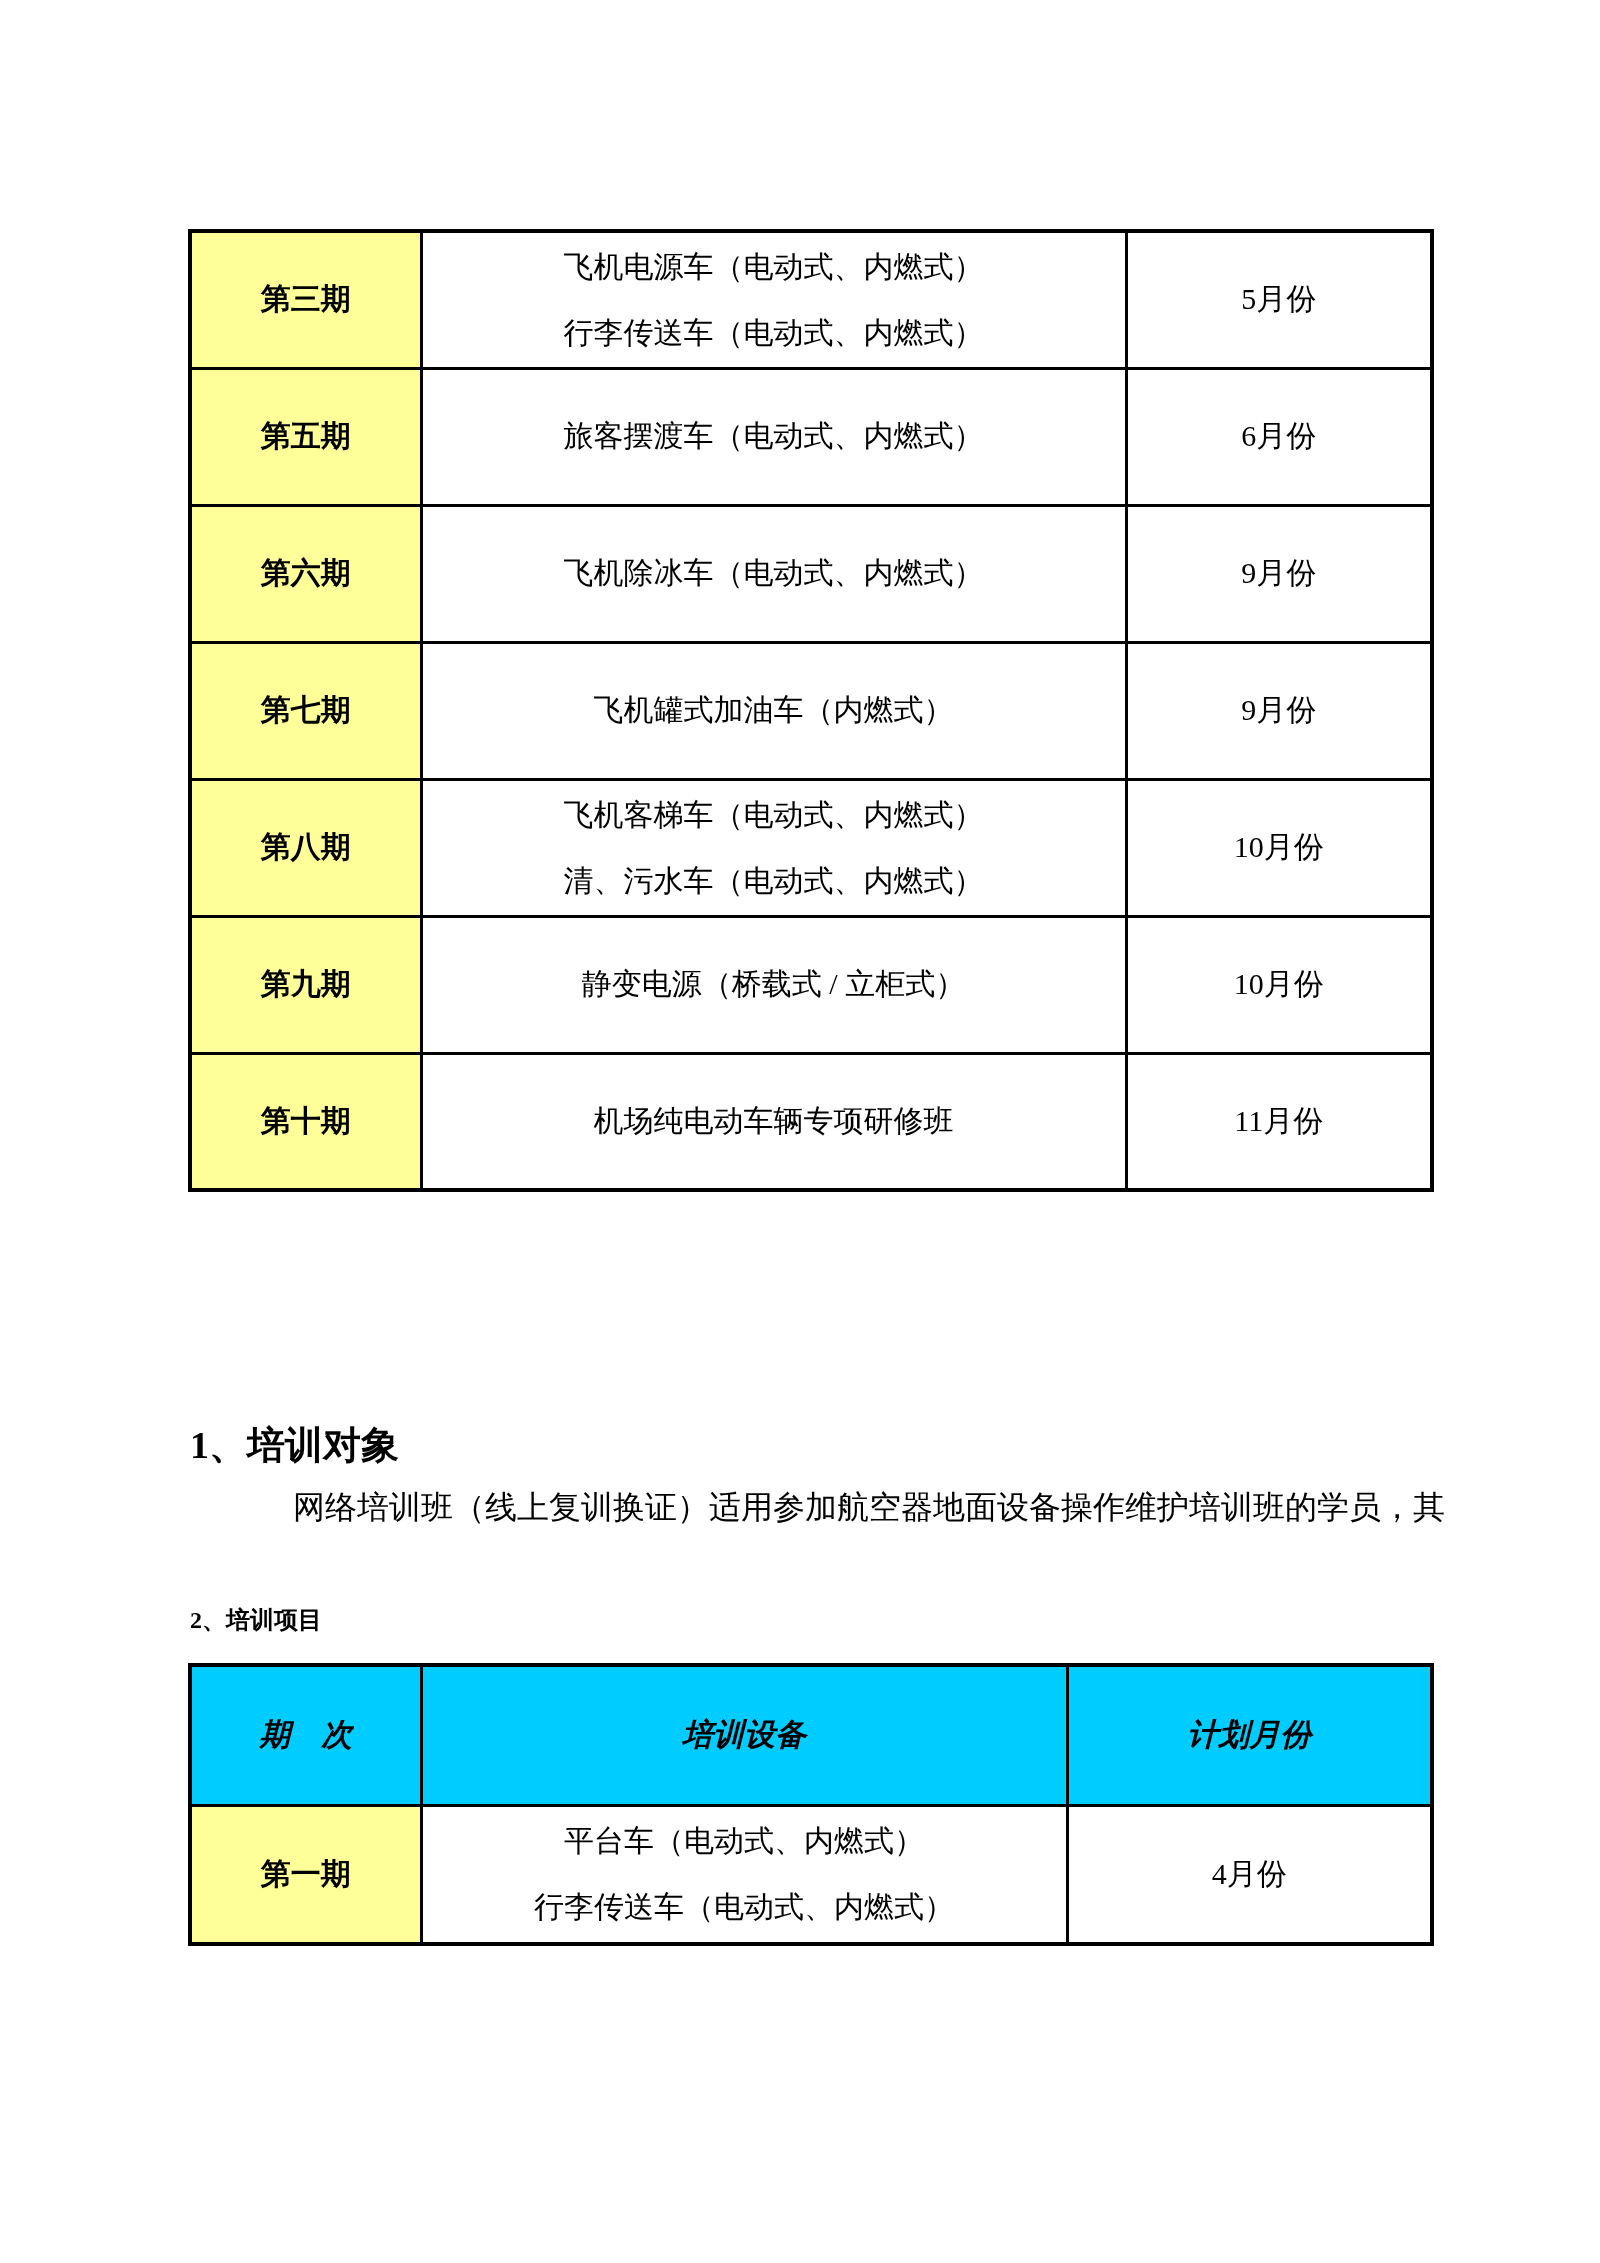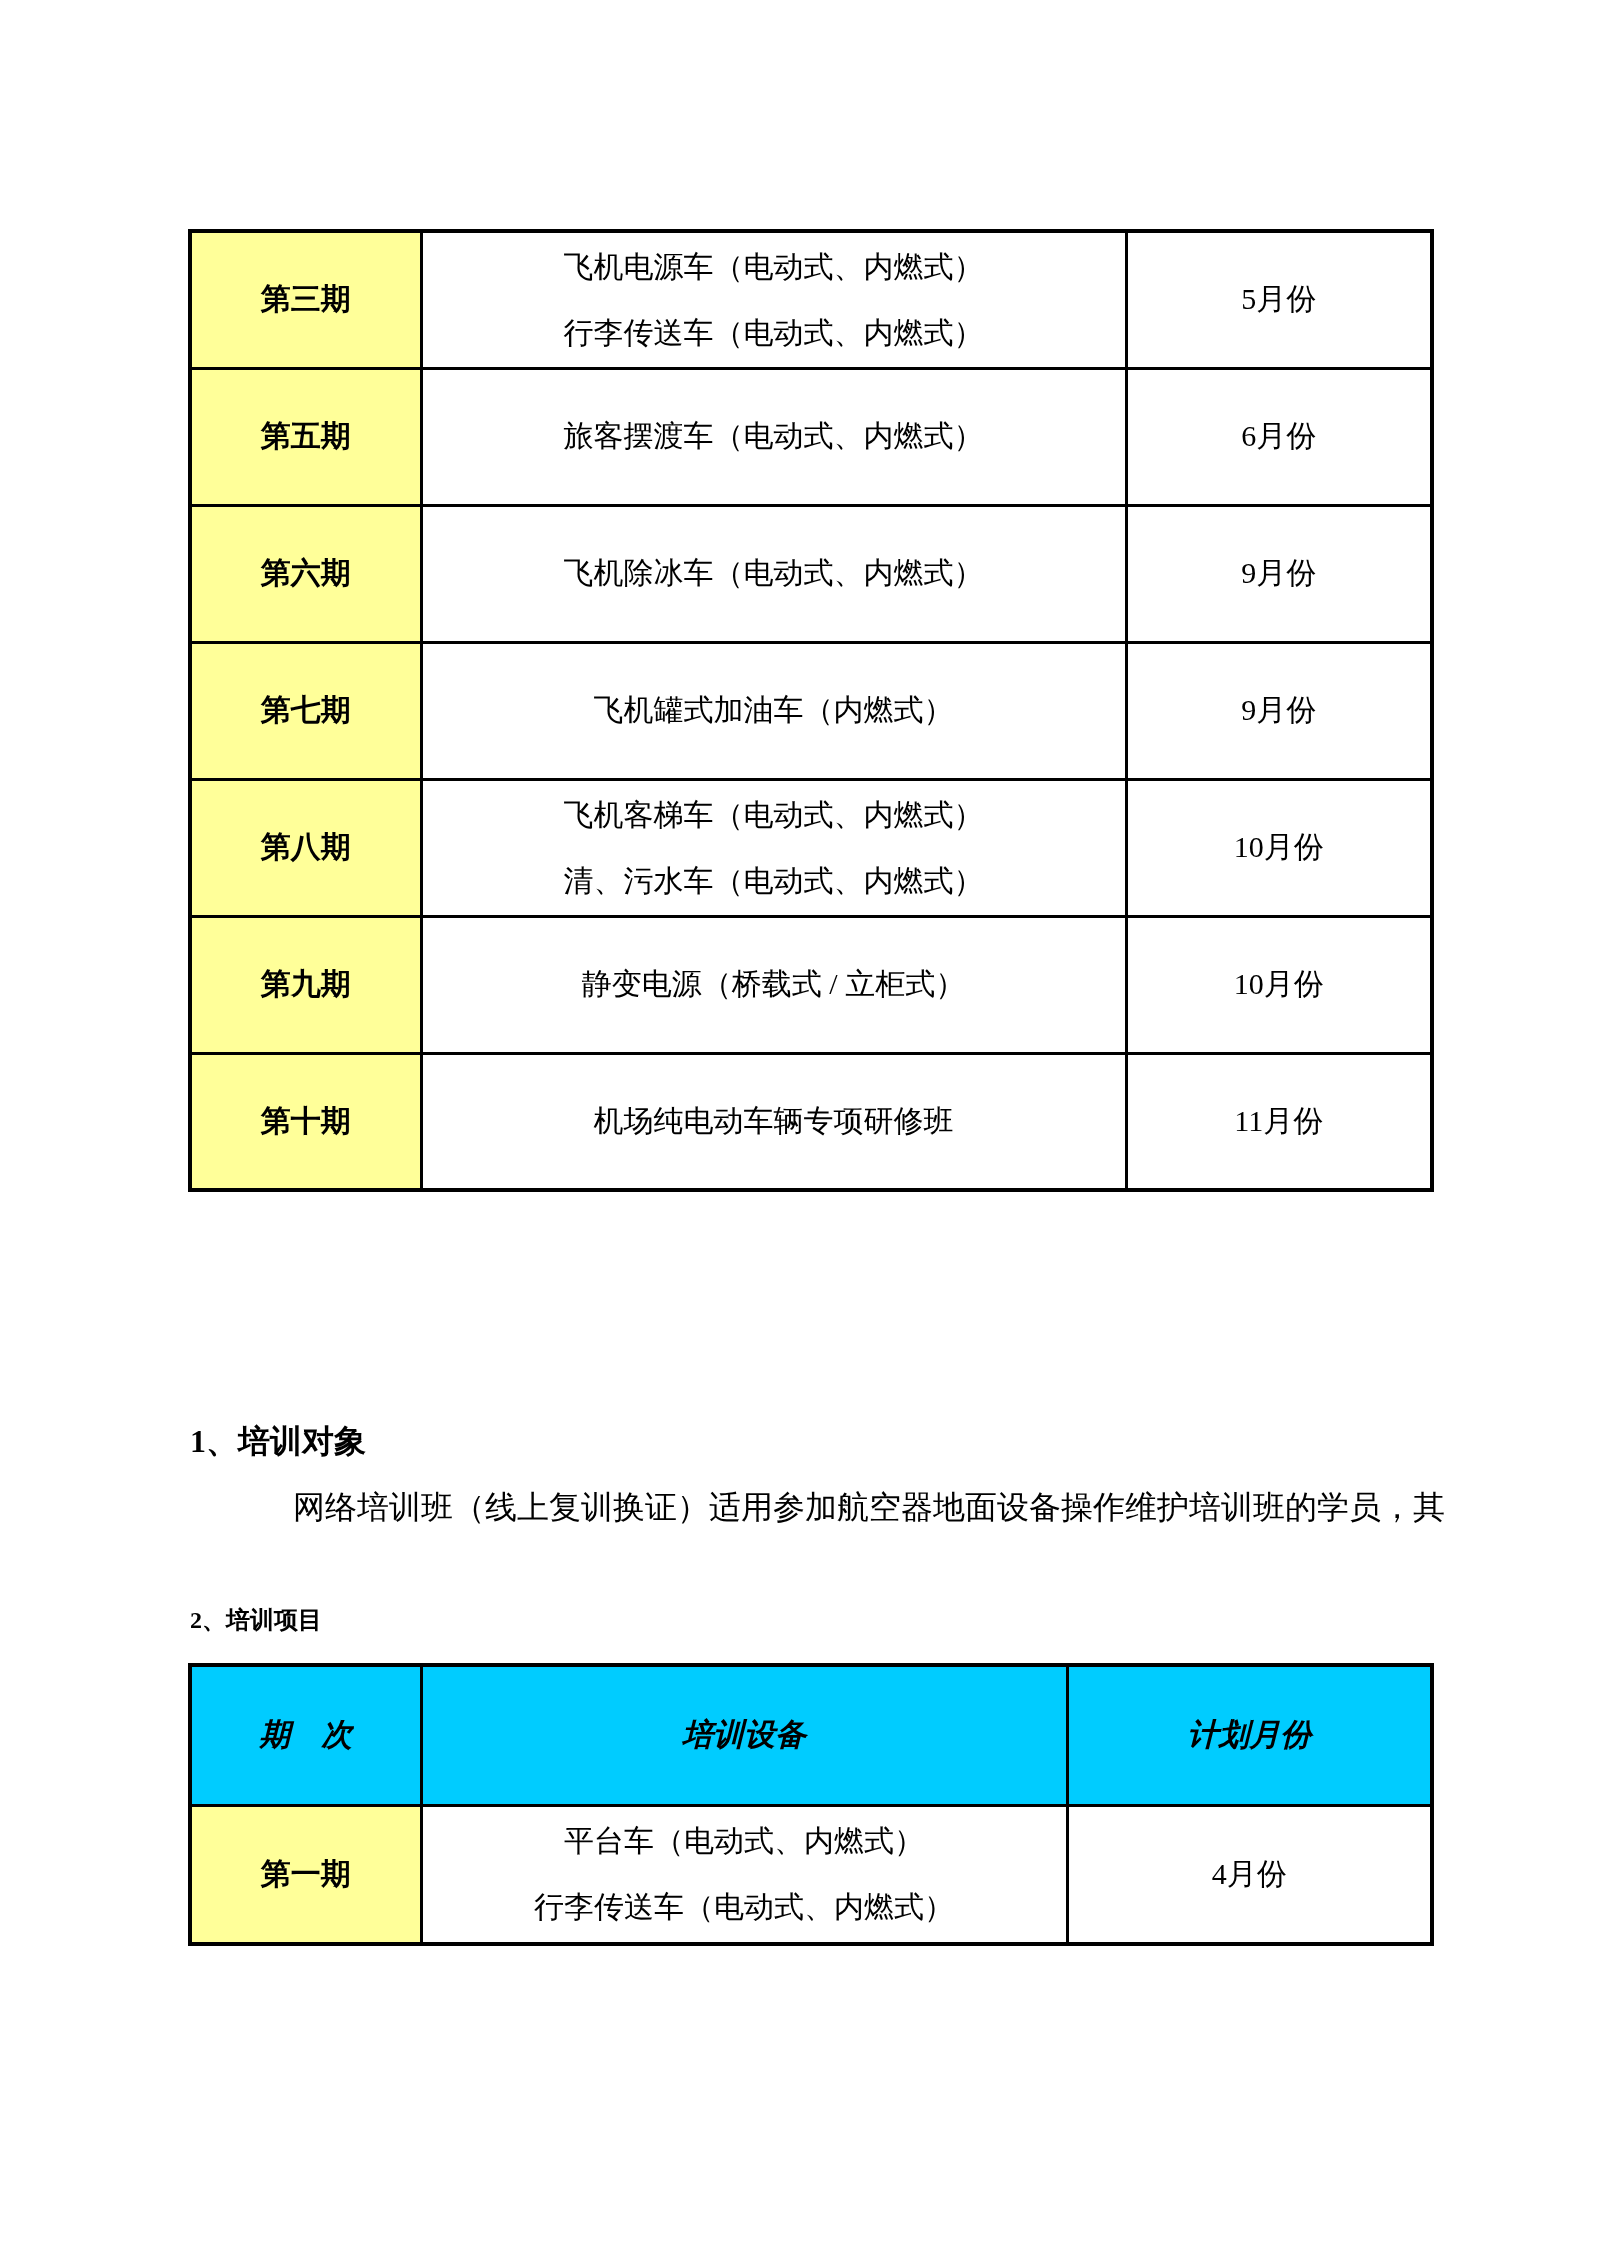--- a/index.html
+++ b/index.html
@@ -52,21 +52,21 @@
   }
   .eq-line{line-height:66px;white-space:nowrap;}
   .single-line{line-height:normal;}
 
   .sec-heading{
     position:absolute;left:190px;top:1344px;
     font-size:40px;font-weight:bold;white-space:nowrap;
   }
   .sub-heading-1{
     position:absolute;left:190px;top:1420px;
-    font-size:32px;font-weight:bold;white-space:nowrap;
+    font-size:38px;font-weight:bold;white-space:nowrap;
   }
   .para{
     position:absolute;left:190px;top:1476px;width:1255px;
     font-size:32px;line-height:63px;
   }
   .para .line{display:block;white-space:nowrap;text-align:right;}
   .para .line.first{text-indent:70px;}
   .sub-heading-2{
     position:absolute;left:190px;top:1604px;
     font-size:24px;font-weight:bold;white-space:nowrap;

